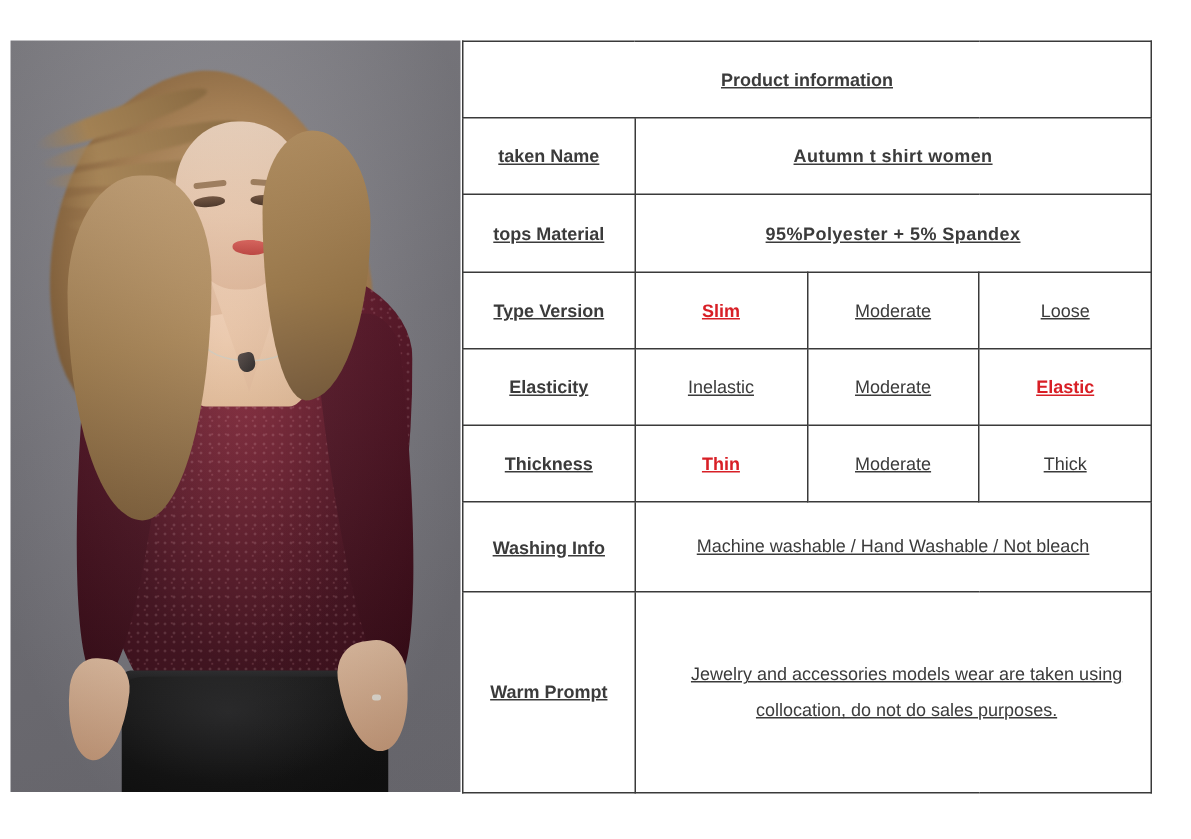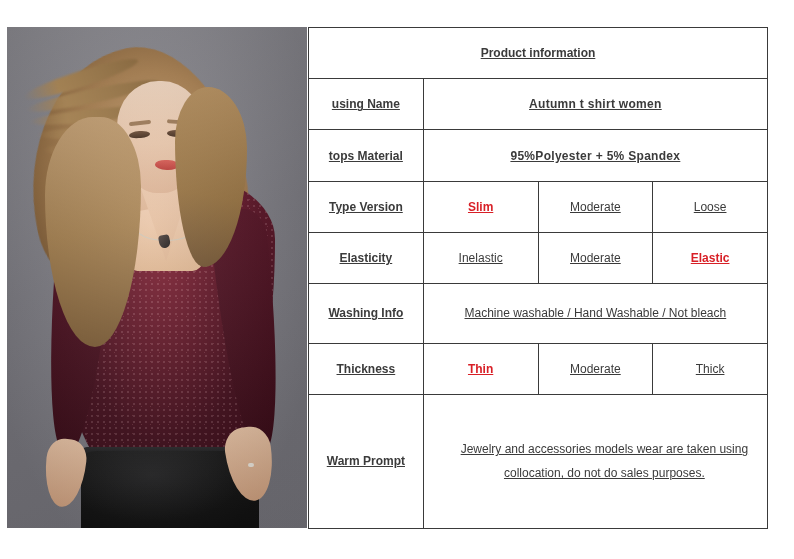--- a/index.html
+++ b/index.html
@@ -298,21 +298,21 @@
 </div>
 
 <div class="table-wrap">
   <table class="spec">
     <tbody>
         <tr>
       <td class="hdr" colspan="4">Product information</td>
     </tr>
 
     <tr>
-      <td class="lbl">using Name</td>
+      <td class="lbl">taken Name</td>
       <td class="val-red" colspan="3">Autumn t shirt women</td>
     </tr>
 
     <tr>
       <td class="lbl">tops Material</td>
       <td class="val-red" colspan="3">95%Polyester + 5% Spandex</td>
     </tr>
 
 
 
@@ -324,30 +324,30 @@
     </tr>
 
     <tr>
       <td class="lbl">Elasticity</td>
       <td class="opt">Inelastic</td>
       <td class="opt">Moderate</td>
       <td class="opt sel">Elastic</td>
     </tr>
 
     <tr>
-      <td class="lbl">Washing Info</td>
-      <td class="longtext" colspan="3">Machine washable / Hand Washable / Not bleach</td>
-    </tr>
-
-    <tr>
       <td class="lbl">Thickness</td>
       <td class="opt sel">Thin</td>
       <td class="opt">Moderate</td>
       <td class="opt">Thick</td>
     </tr>
 
     <tr>
+      <td class="lbl">Washing Info</td>
+      <td class="longtext" colspan="3">Machine washable / Hand Washable / Not bleach</td>
+    </tr>
+
+    <tr>
       <td class="lbl">Warm Prompt</td>
       <td class="longtext loose-lines" colspan="3">Jewelry and accessories models wear are taken using collocation, do not do sales purposes.</td>
     </tr>
   </tbody>
     </table>
 </div>
 
 </body></html>

